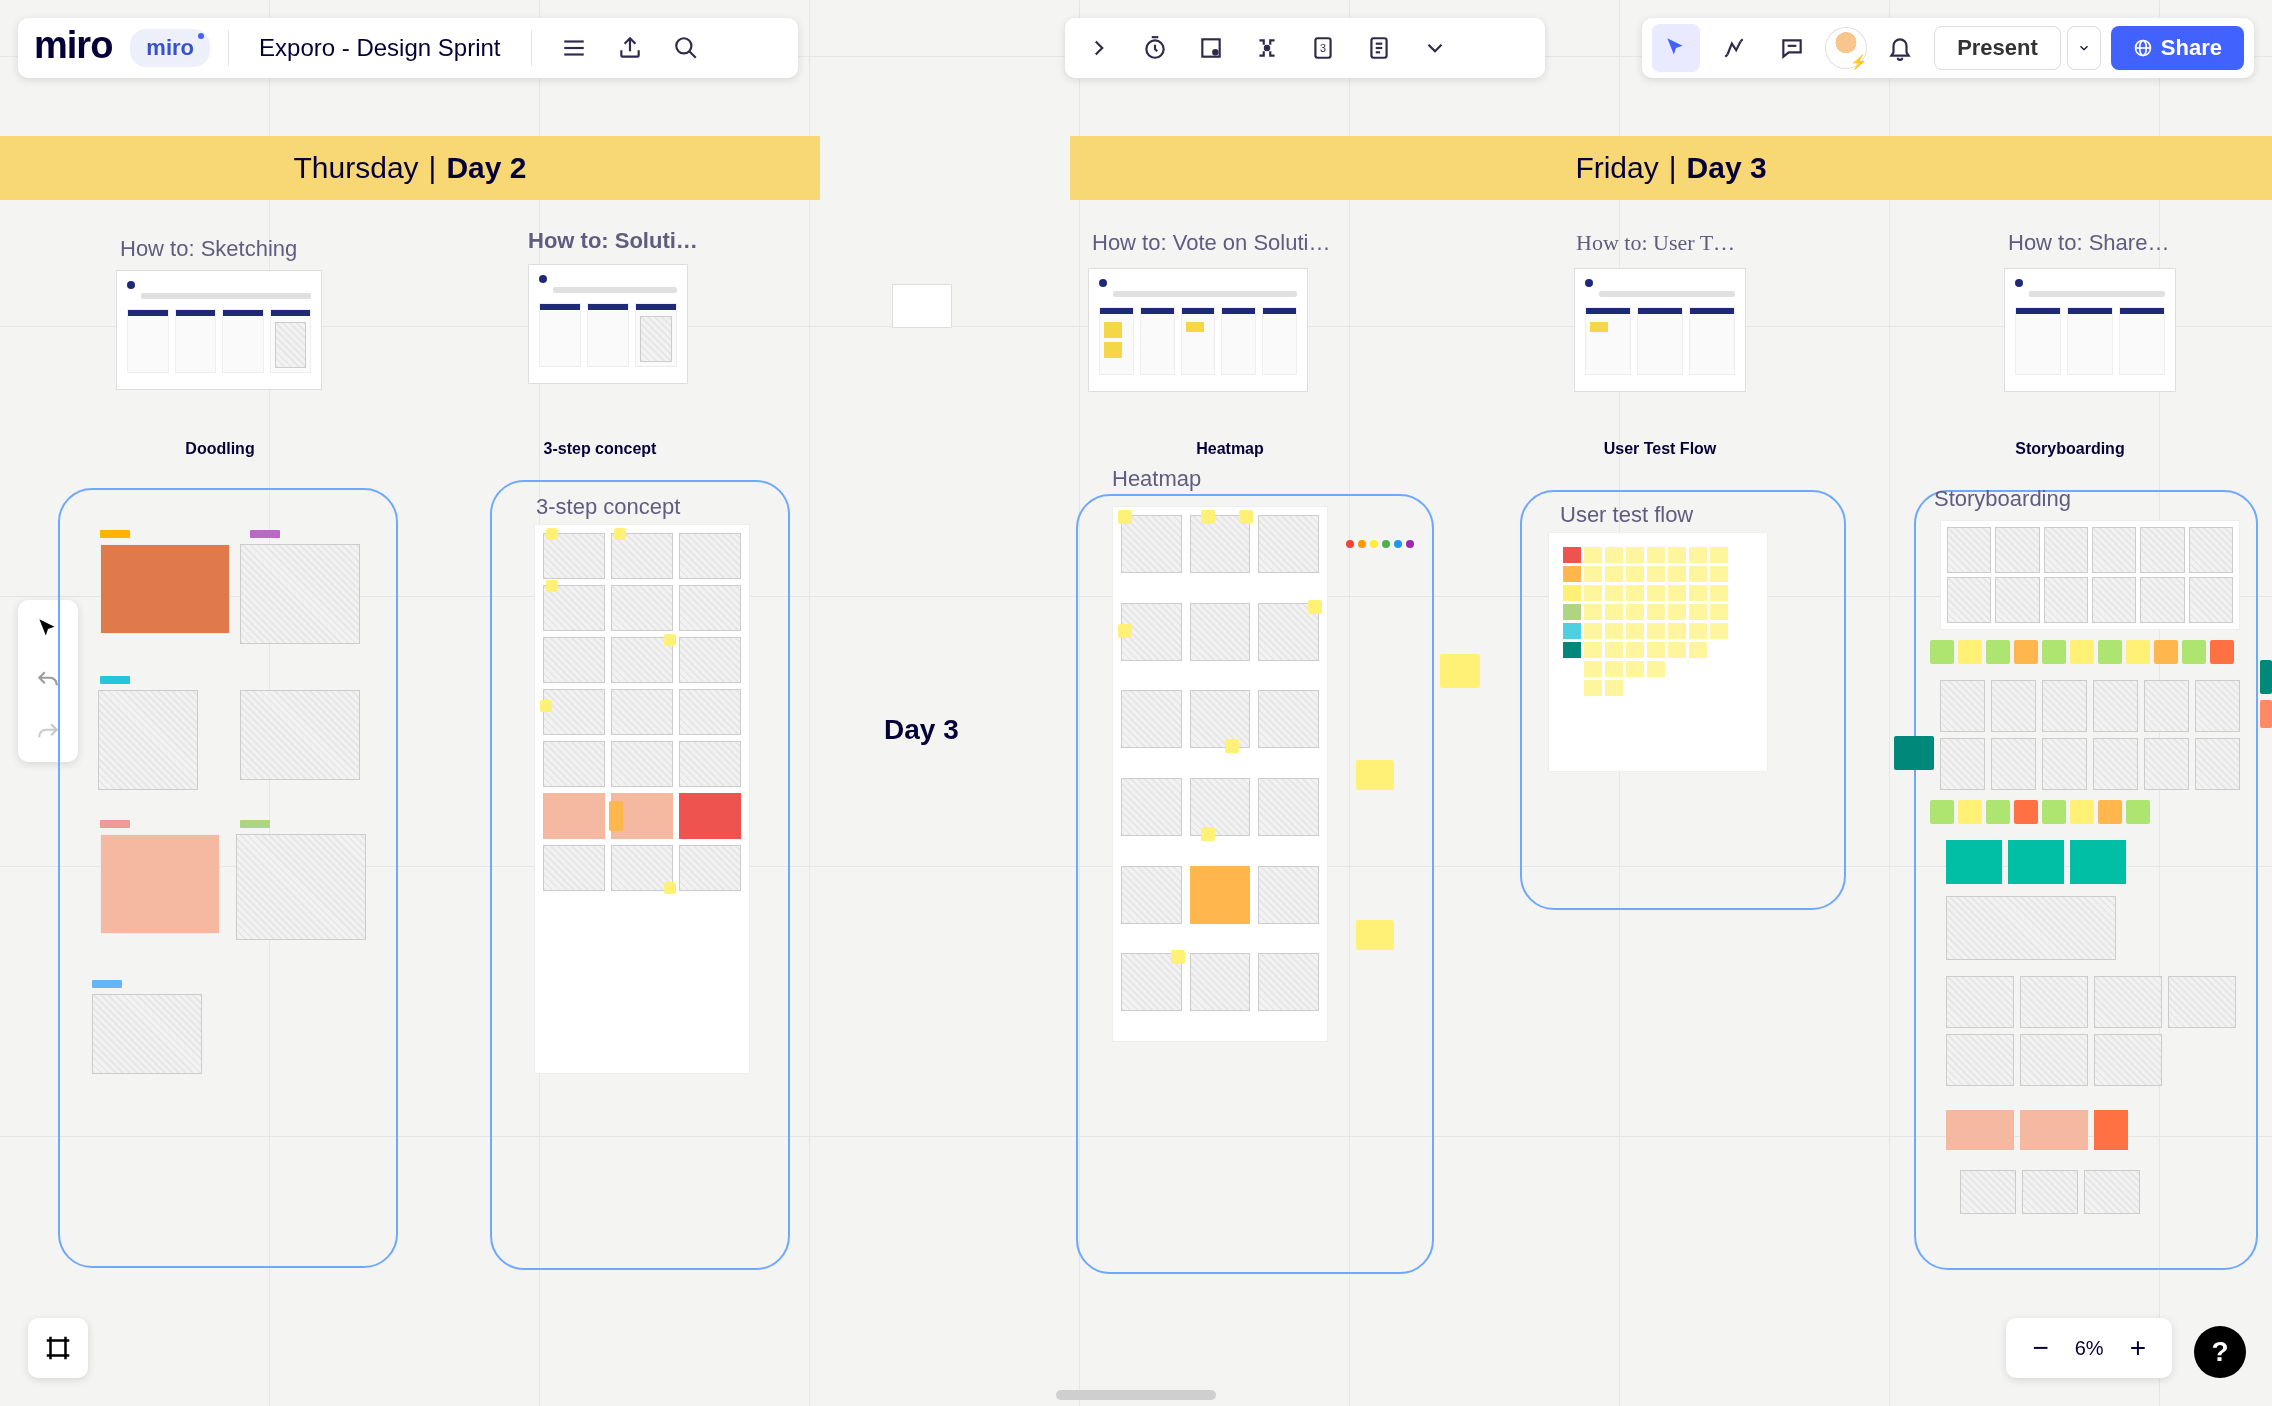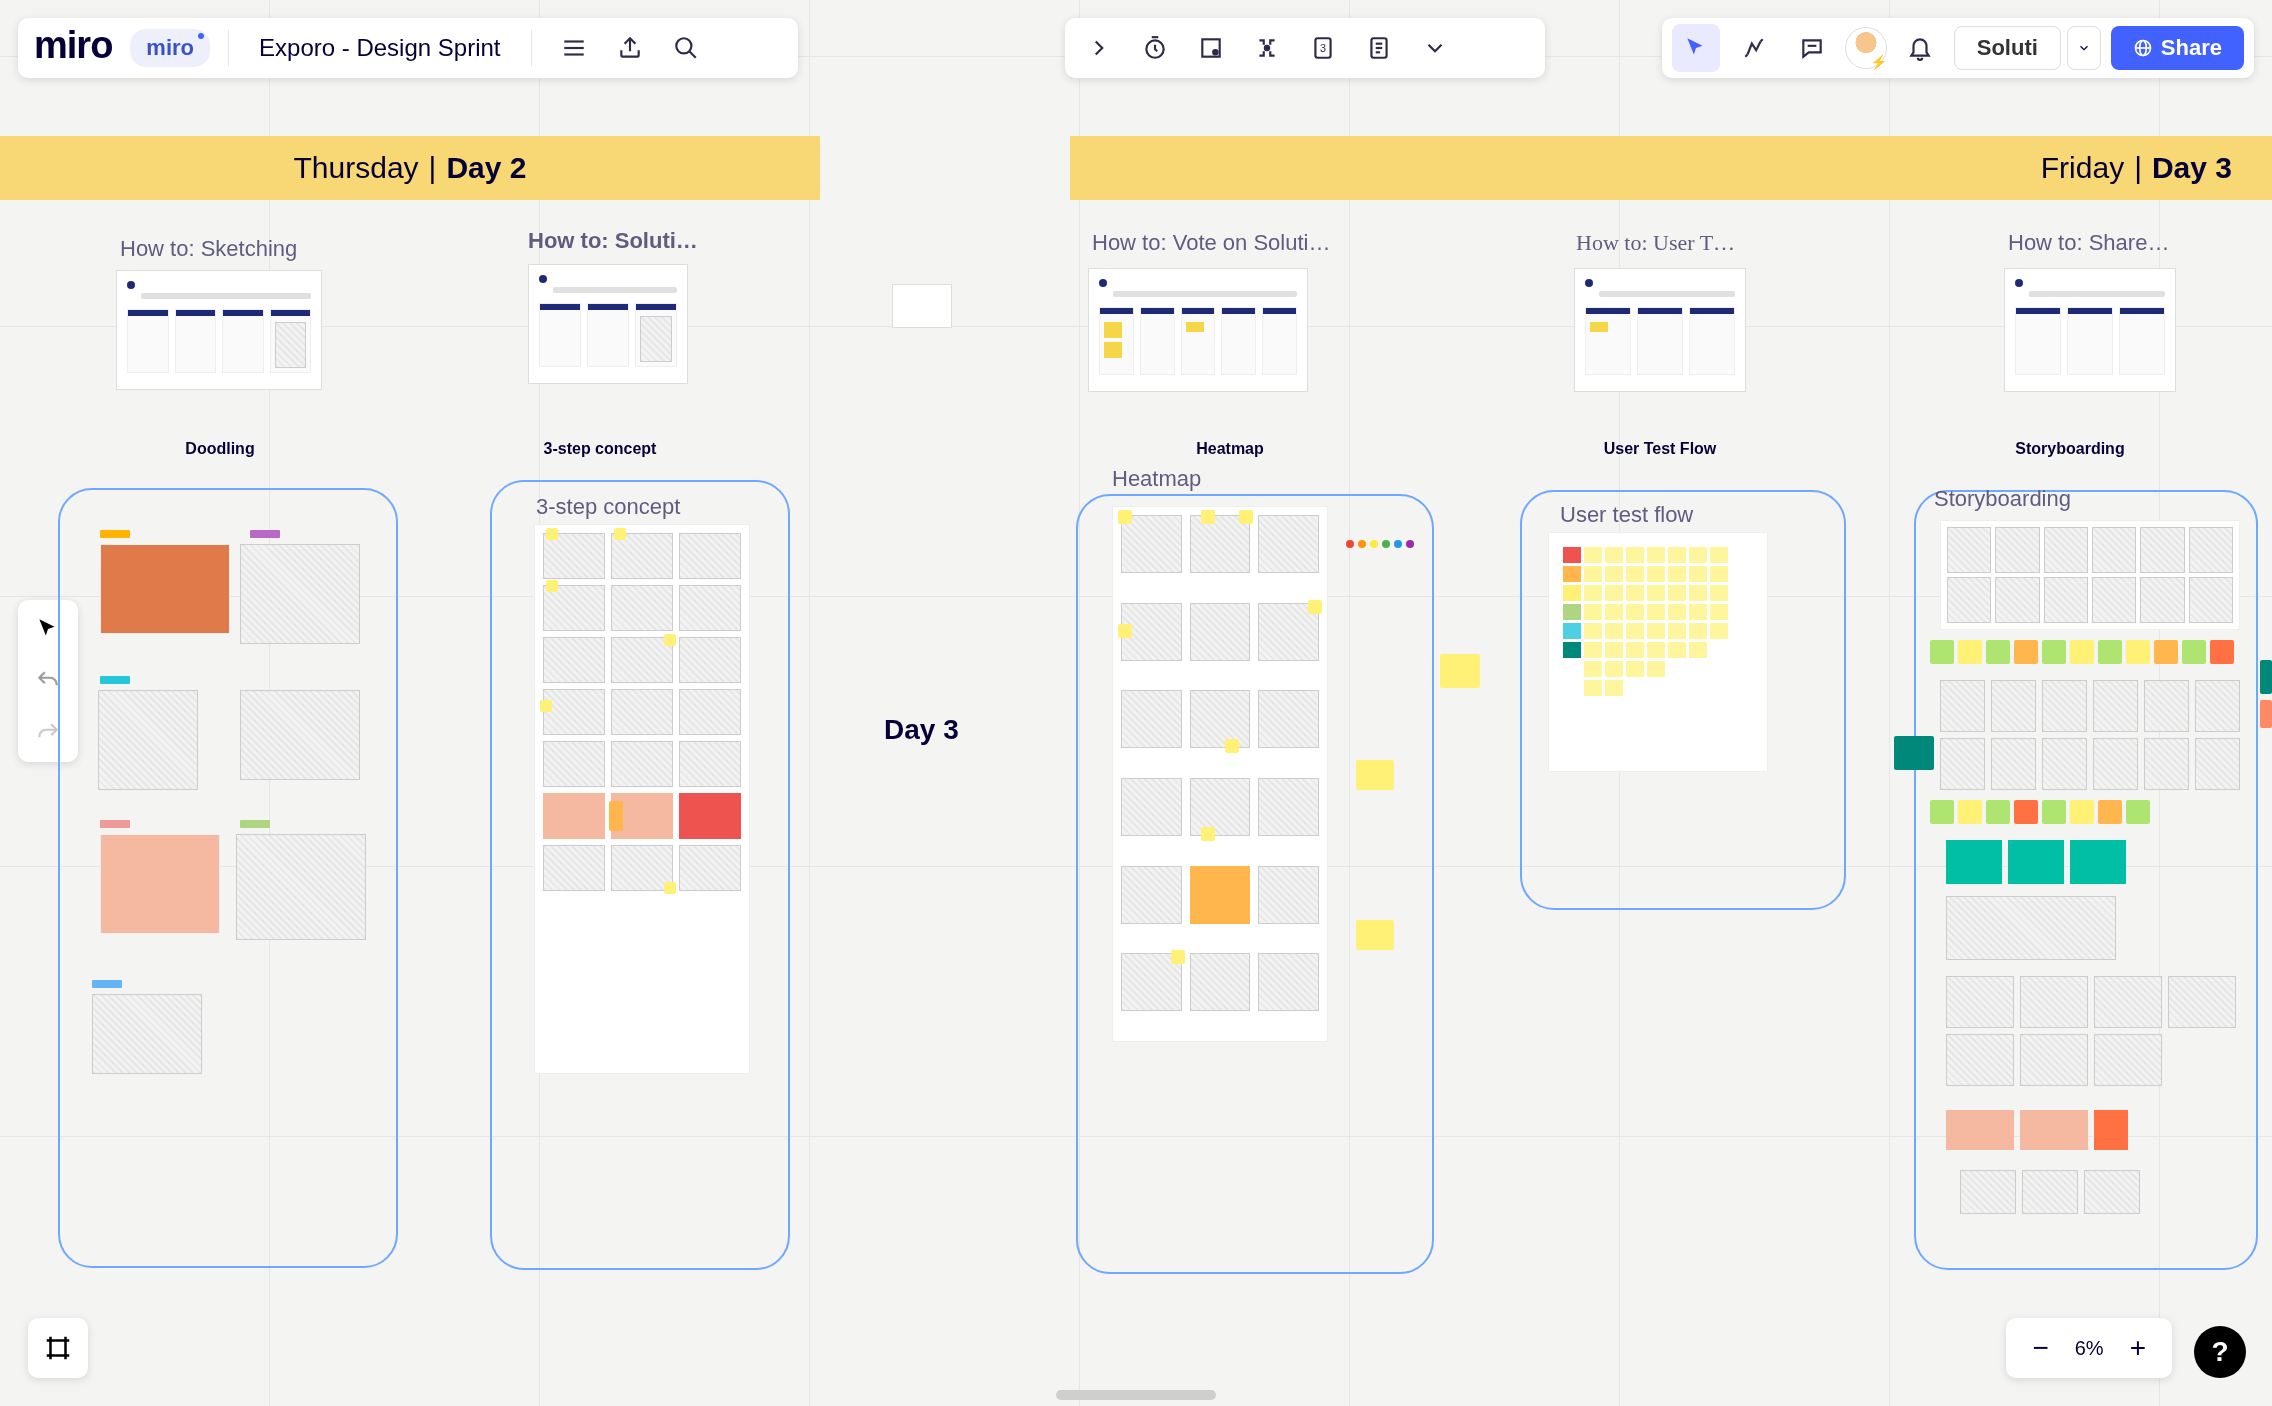--- a/index.html
+++ b/index.html
@@ -231,21 +231,21 @@
         <line x1="8" y1="10" x2="16" y2="10"></line>
       </svg>
   </div>
   <div class="avatar"></div>
   <div class="icon-btn">
     <svg viewBox="0 0 24 24" fill="none" stroke="currentColor" stroke-width="2">
         <path d="M6 16V10a6 6 0 1112 0v6l2 3H4z"></path>
         <path d="M10 21a2 2 0 004 0"></path>
       </svg>
   </div>
-  <div class="btn outline">Soluti</div>
+  <div class="btn outline">Present</div>
   <div class="caret-box">
     <svg width="14" height="14" viewBox="0 0 24 24" fill="none" stroke="currentColor" stroke-width="2">
         <polyline points="6 9 12 15 18 9"></polyline>
       </svg>
   </div>
   <div class="btn primary">
     <svg width="20" height="20" viewBox="0 0 24 24" fill="none" stroke="#fff" stroke-width="2">
         <circle cx="12" cy="12" r="9"></circle>
         <ellipse cx="12" cy="12" rx="4" ry="9"></ellipse>
         <line x1="3" y1="12" x2="21" y2="12"></line>
@@ -289,21 +289,21 @@
   <div class="z">+</div>
 </div>
 
 <div class="help">?</div>
 
 <div class="banner" style="left:0; top:136px; width:820px; justify-content:center;">
   <span class="light">Thursday</span>
   <span class="sep">|</span>
   <span class="heavy">Day 2</span>
 </div>
-<div class="banner" style="left:1070px; top:136px; right:0; justify-content:flex-end;">
+<div class="banner" style="left:1070px; top:136px; right:0; justify-content:center;">
   <span class="light">Friday</span>
   <span class="sep">|</span>
   <span class="heavy">Day 3</span>
 </div>
 
 <div class="section-label" style="left:120px; top:236px;text-align:right;">How to: Sketching</div>
 <div class="section-label" style="left:528px; top:228px;font-weight:bold;">How to: Soluti…</div>
 <div class="section-label" style="left:1092px; top:230px;">How to: Vote on Soluti…</div>
 <div class="section-label" style="left:1576px; top:230px;font-family:Liberation Serif, serif;">How to: User T…</div>
 <div class="section-label" style="left:2008px; top:230px;">How to: Share…</div>

